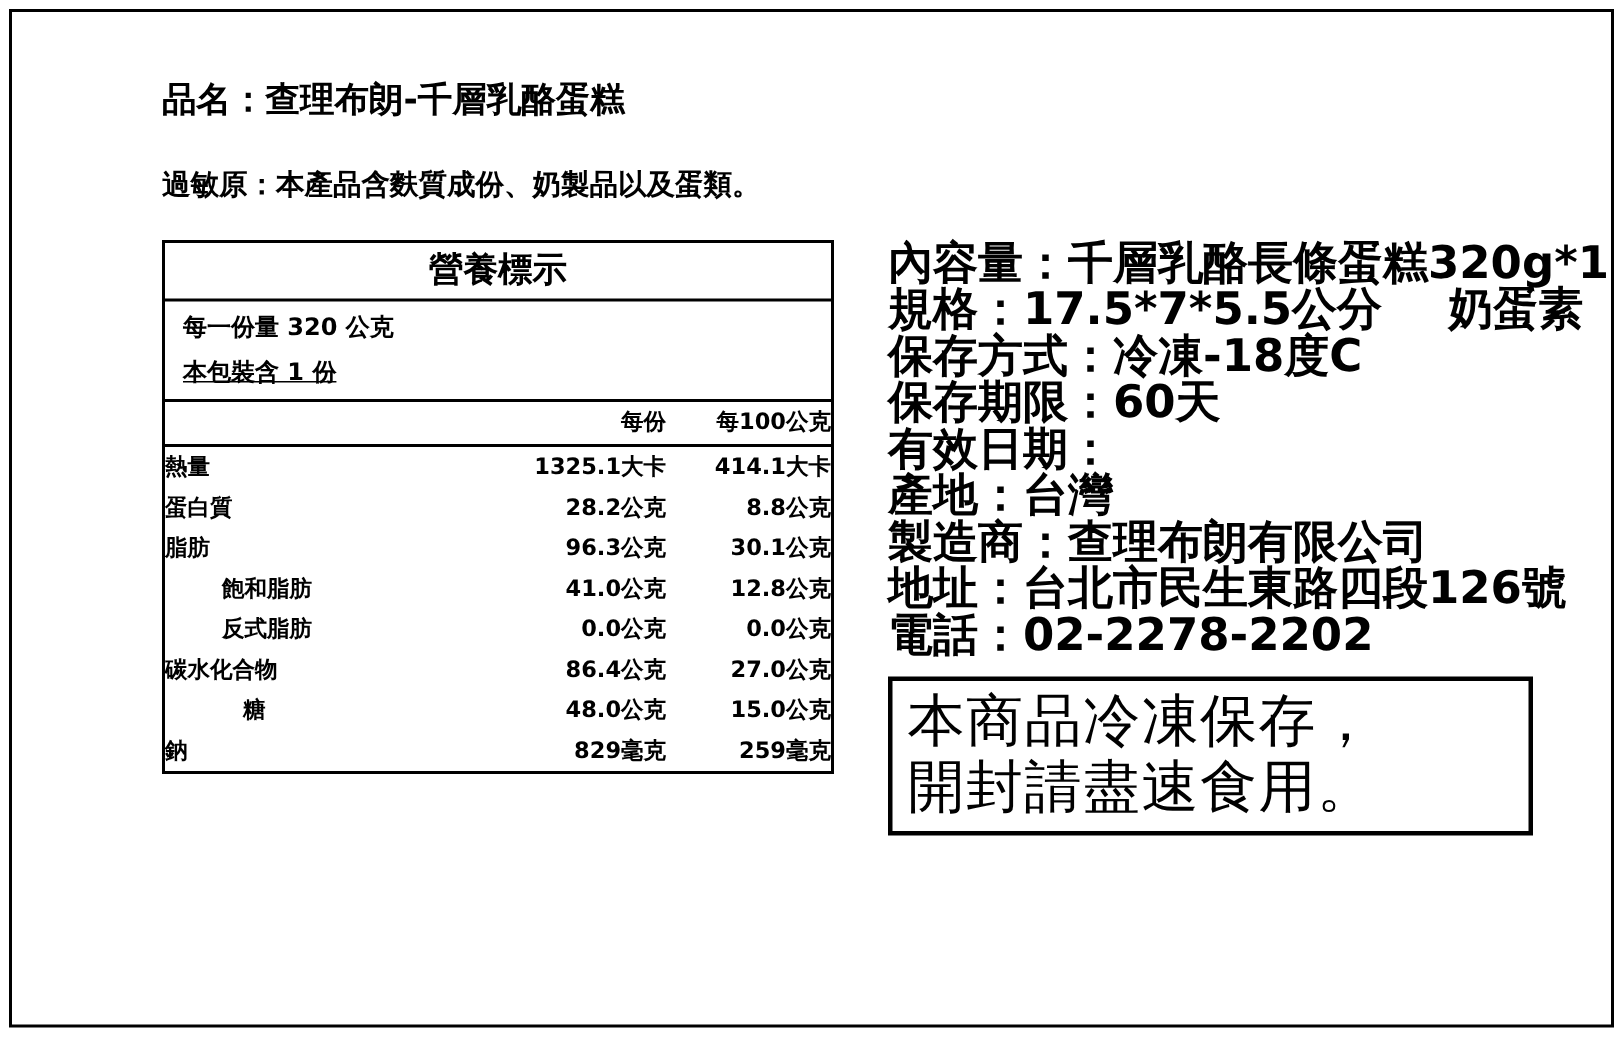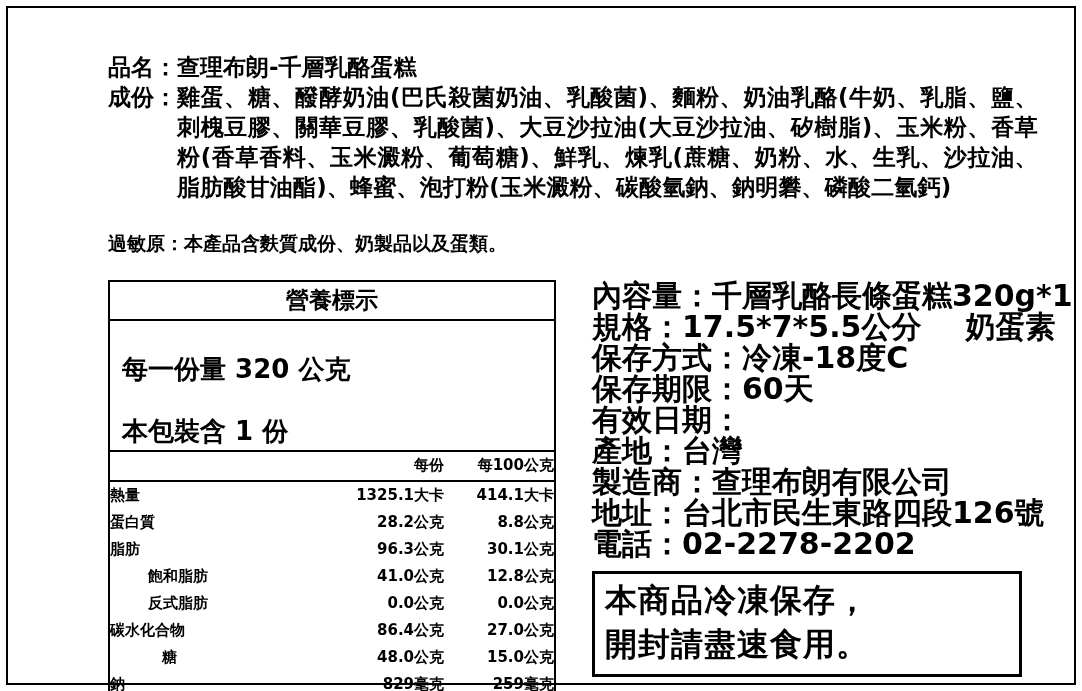--- a/index.html
+++ b/index.html
@@ -83,25 +83,24 @@
   }
   .nut-title {
     text-align: center;
     font-size: 23px;
     font-weight: 700;
     line-height: 32px;
     padding: 2px 0 3px 0;
     border-bottom: 2px solid #000;
   }
   .nut-serving {
-    font-size: 26px;
+    font-size: 16px;
     font-weight: 700;
     line-height: 27px;
     padding: 3px 0 3px 12px;
-    margin-top: 32px;
   }
   .nut-divider {
     border-bottom: 2px solid #000;
     margin-top: 2px;
   }
   .nut-table {
     width: 100%;
     border-collapse: collapse;
     font-size: 15px;
     font-weight: 700;
@@ -156,53 +155,49 @@
 
   
   .notice {
     margin-top: 12px;
     border: 3px solid #000;
     box-sizing: border-box;
     padding: 4px 10px 8px 10px;
     width: 430px;
   }
   .notice-line {
-    font-size: 32px;
+    font-size: 38px;
     line-height: 44px;
-    font-weight: 700;
+    font-weight: 400;
     letter-spacing: 1px;
     white-space: nowrap;
   }
 </style>
 </head>
 <body>
 
 <div class="page-border"></div>
 
 <div class="content">
 
   <div class="spec-row">
     <span class="spec-label">品名：</span>
     <span class="spec-value">查理布朗-千層乳酪蛋糕</span>
   </div>
 
-  <div class="spec-row ingredients">
-    <span class="spec-label">成份：</span>
-    <span class="spec-value">雞蛋、糖、醱酵奶油(巴氏殺菌奶油、乳酸菌)、麵粉、奶油乳酪(牛奶、乳脂、鹽、刺槐豆膠、關華豆膠、乳酸菌)、大豆沙拉油(大豆沙拉油、矽樹脂)、玉米粉、香草粉(香草香料、玉米澱粉、葡萄糖)、鮮乳、煉乳(蔗糖、奶粉、水、生乳、沙拉油、脂肪酸甘油酯)、蜂蜜、泡打粉(玉米澱粉、碳酸氫鈉、鈉明礬、磷酸二氫鈣)</span>
-  </div>
 
   <div class="allergen">過敏原：本產品含麩質成份、奶製品以及蛋類。</div>
 
   <div class="lower">
 
     <div class="nutrition-col">
       <div class="nutrition">
         <div class="nut-title">營養標示</div>
         <div class="nut-serving">每一份量 320 公克</div>
-        <div class="nut-serving" style="padding-top:0;">本包裝含 1 份</div>
+        <div class="nut-serving" style="padding-top:0;text-decoration:underline;">本包裝含 1 份</div>
         <div class="nut-divider"></div>
         <table class="nut-table">
           <tbody>
               <tr class="nut-head">
             <td class="name"></td>
             <td class="v1">每份</td>
             <td class="v2">每100公克</td>
           </tr>
           <tr class="nut-head-rule">
             <td colspan="3" class="rule-cell"></td>

